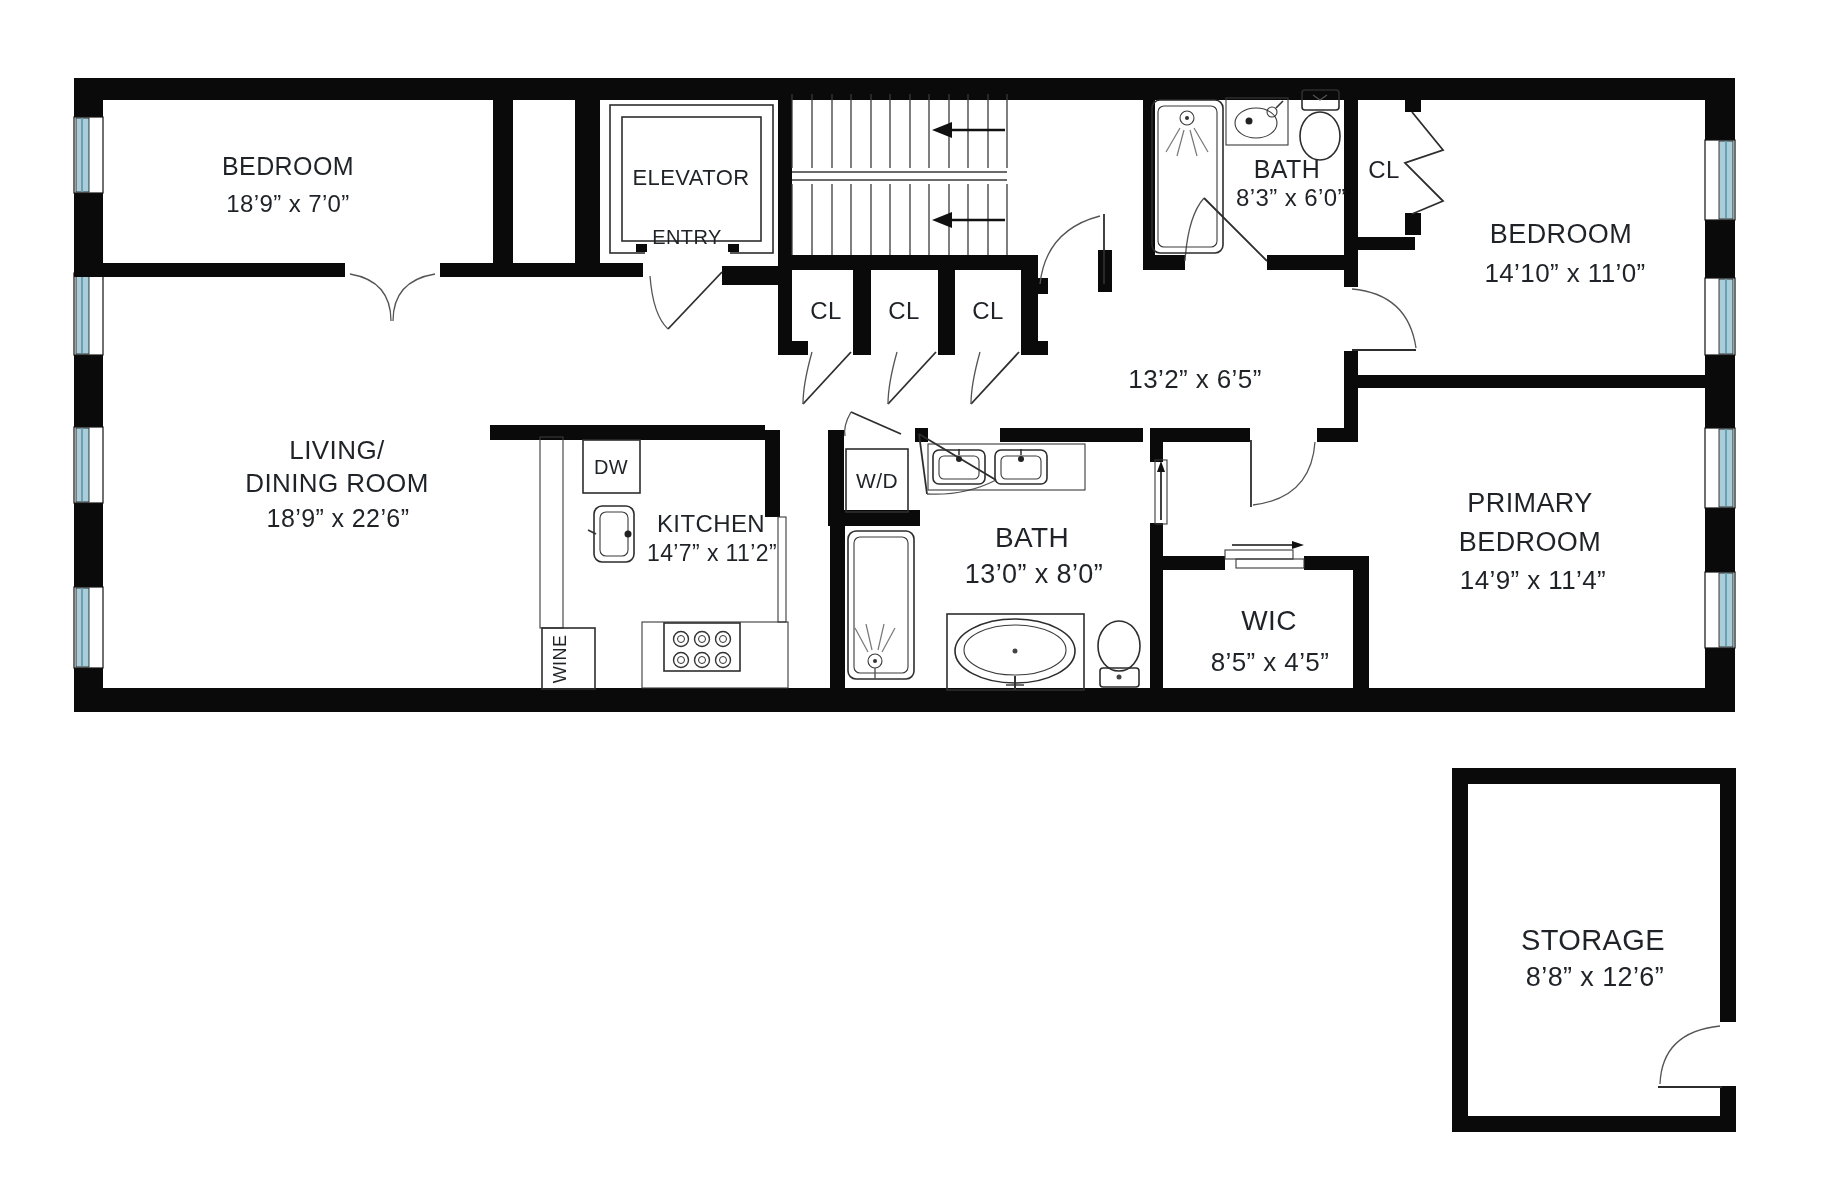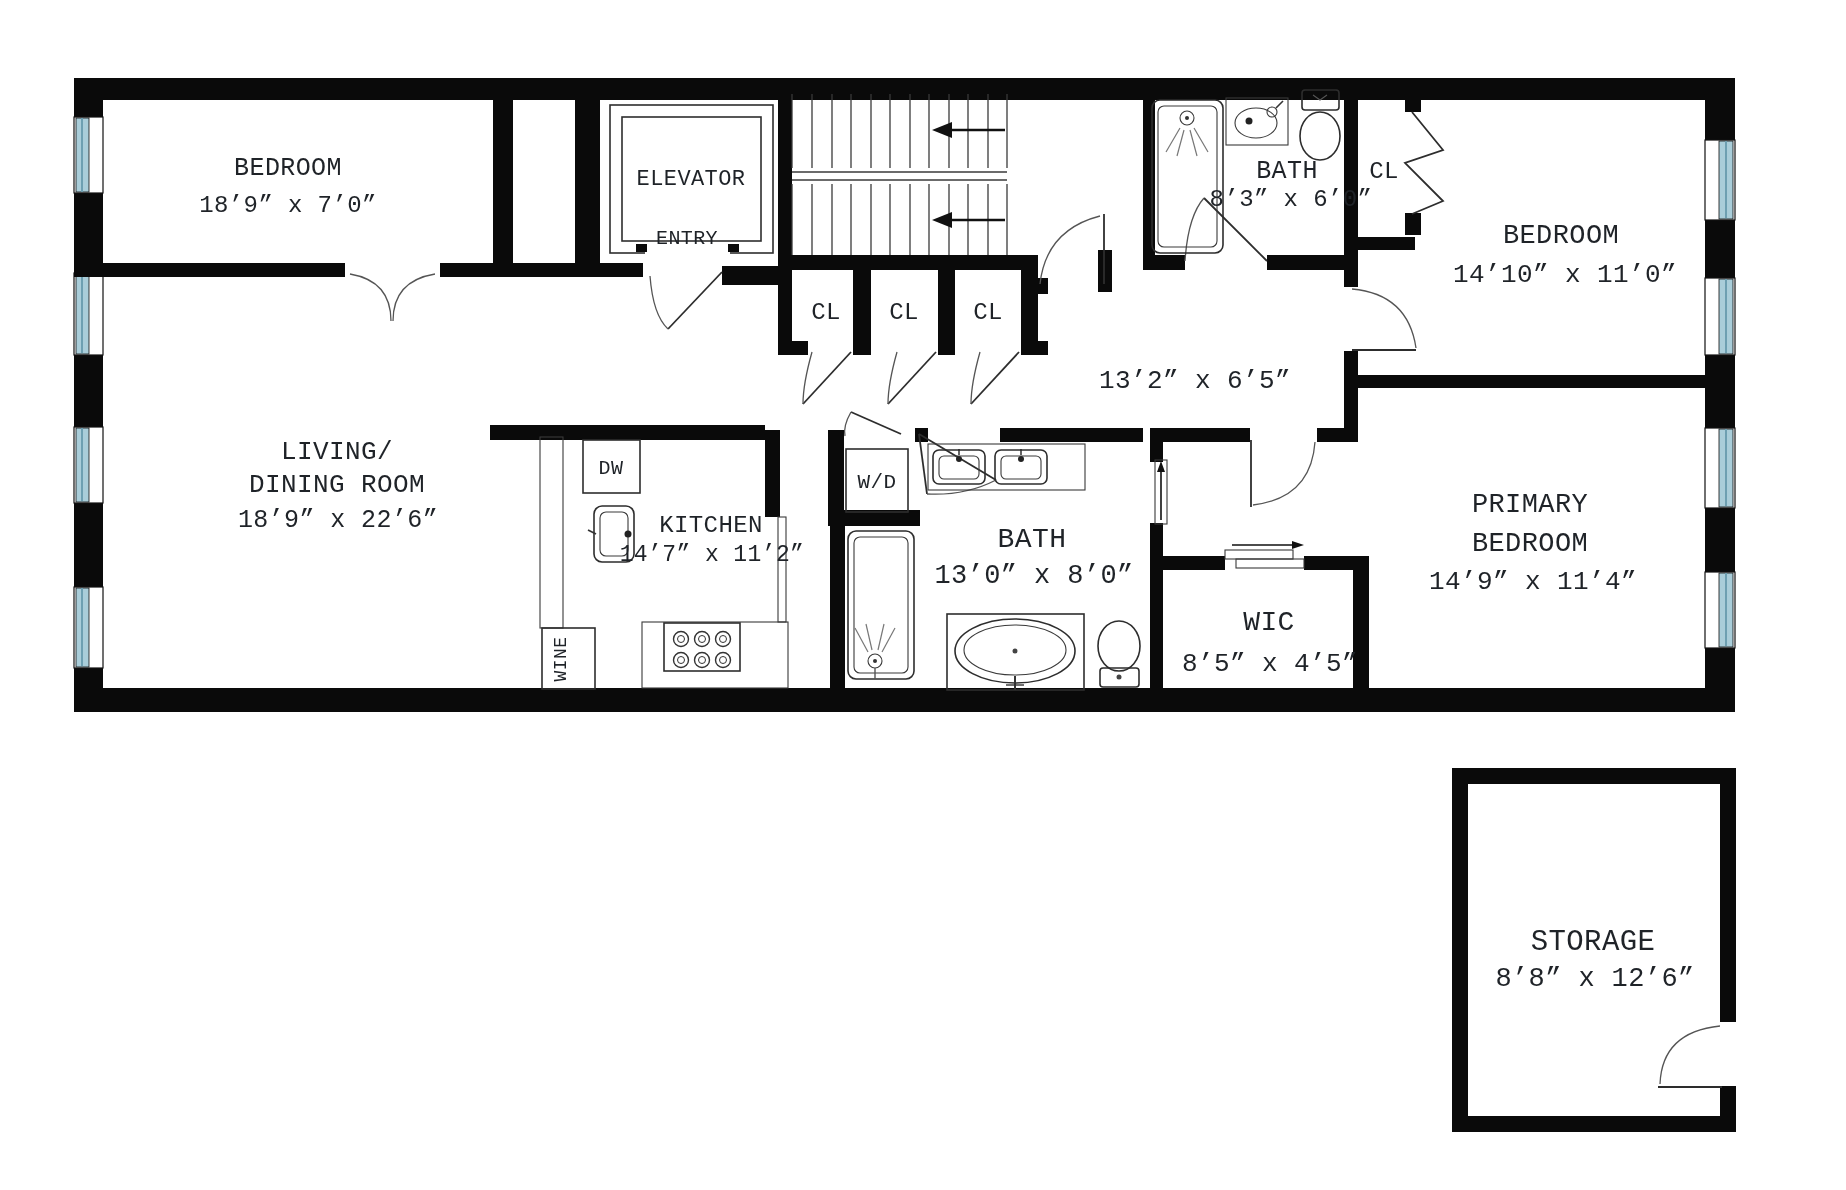--- a/index.html
+++ b/index.html
@@ -1,17 +1,17 @@
 <!DOCTYPE html>
 <html><head>
 <meta charset="utf-8">
 <style>
   html,body{margin:0;padding:0;background:#ffffff;}
   .stage{position:relative;width:1846px;height:1190px;background:#ffffff;overflow:hidden;
-         font-family:Liberation Mono, monospace;}
+         font-family:Liberation Sans, sans-serif;}
   svg{position:absolute;left:0;top:0;}
   text{fill:#1f2328;letter-spacing:.4px;}
   .wall{fill:#0a0a0a;stroke:none;}
   .thin{fill:none;stroke:#2d2d2d;stroke-width:1.6;}
   .thin1{fill:none;stroke:#3a3a3a;stroke-width:1.1;}
   .door{fill:none;stroke:#2d2d2d;stroke-width:1.8;}
   .arc{fill:none;stroke:#555;stroke-width:1.3;}
   .glassframe{fill:#ffffff;stroke:#111;stroke-width:1.2;}
   .glass{stroke:#111;stroke-width:.8;}
 </style>

